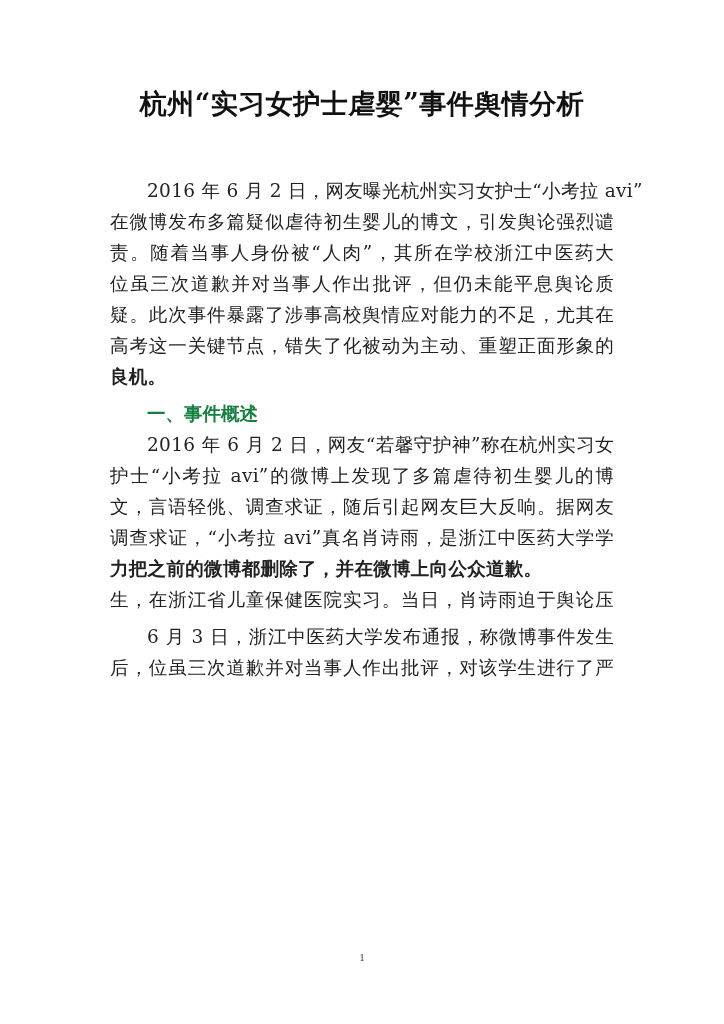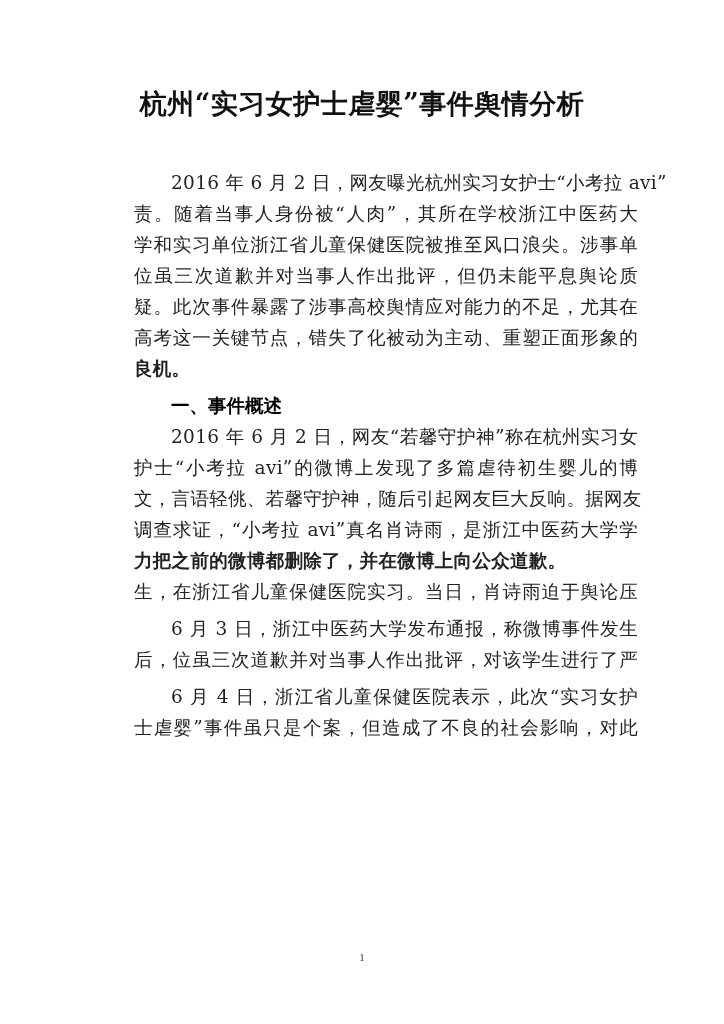--- a/index.html
+++ b/index.html
@@ -55,21 +55,21 @@
     }
     .line.indent {
       padding-left: 37px;
     }
     .heading {
       height: 31px;
       line-height: 31px;
       font-size: 18.5px;
       font-weight: bold;
       padding-left: 37px;
-      color: #000000;
+      color: #15803d;
       white-space: nowrap;
     }
     .para-gap {
       height: 6px;
     }
     .page-number {
       position: absolute;
       left: 0;
       top: 951px;
       width: 724px;
@@ -79,56 +79,52 @@
       color: #444444;
     }
   </style>
 </head>
 <body>
 
 <div class="page">
 
   <div class="title">杭州“实习女护士虐婴”事件舆情分析</div>
 
-  <div class="body-text" style="top:167px;margin-left:24px;">
+  <div class="body-text" style="top:175px;">
 
     <div>
       <div class="line indent">2016 年 6 月 2 日，网友曝光杭州实习女护士“小考拉 avi”</div>
+      <div class="line">在微博发布多篇疑似虐待初生婴儿的博文，引发舆论强烈谴</div>
       <div class="line">责。随着当事人身份被“人肉”，其所在学校浙江中医药大</div>
-      <div class="line">学和实习单位浙江省儿童保健医院被推至风口浪尖。涉事单</div>
       <div class="line">位虽三次道歉并对当事人作出批评，但仍未能平息舆论质</div>
       <div class="line">疑。此次事件暴露了涉事高校舆情应对能力的不足，尤其在</div>
       <div class="line">高考这一关键节点，错失了化被动为主动、重塑正面形象的</div>
       <div class="line last">良机。</div>
     </div>
 
     <div class="para-gap"></div>
 
     <div class="heading">一、事件概述</div>
 
     <div>
       <div class="line indent">2016 年 6 月 2 日，网友“若馨守护神”称在杭州实习女</div>
       <div class="line">护士“小考拉 avi”的微博上发现了多篇虐待初生婴儿的博</div>
-      <div class="line">文，言语轻佻、若馨守护神，随后引起网友巨大反响。据网友</div>
+      <div class="line">文，言语轻佻、调查求证，随后引起网友巨大反响。据网友</div>
       <div class="line">调查求证，“小考拉 avi”真名肖诗雨，是浙江中医药大学学</div>
       <div class="line last">力把之前的微博都删除了，并在微博上向公众道歉。</div>
       <div class="line">生，在浙江省儿童保健医院实习。当日，肖诗雨迫于舆论压</div>
     </div>
 
     <div class="para-gap"></div>
 
     <div>
       <div class="line indent">6 月 3 日，浙江中医药大学发布通报，称微博事件发生</div>
       <div class="line">后，位虽三次道歉并对当事人作出批评，对该学生进行了严</div>
     </div>
 
     <div class="para-gap"></div>
 
-    <div>
-      <div class="line indent">6 月 4 日，浙江省儿童保健医院表示，此次“实习女护</div>
-      <div class="line">士虐婴”事件虽只是个案，但造成了不良的社会影响，对此</div>
-    </div>
 
   </div>
 
   <div class="page-number">1</div>
 
 </div>
 
 </body></html>

